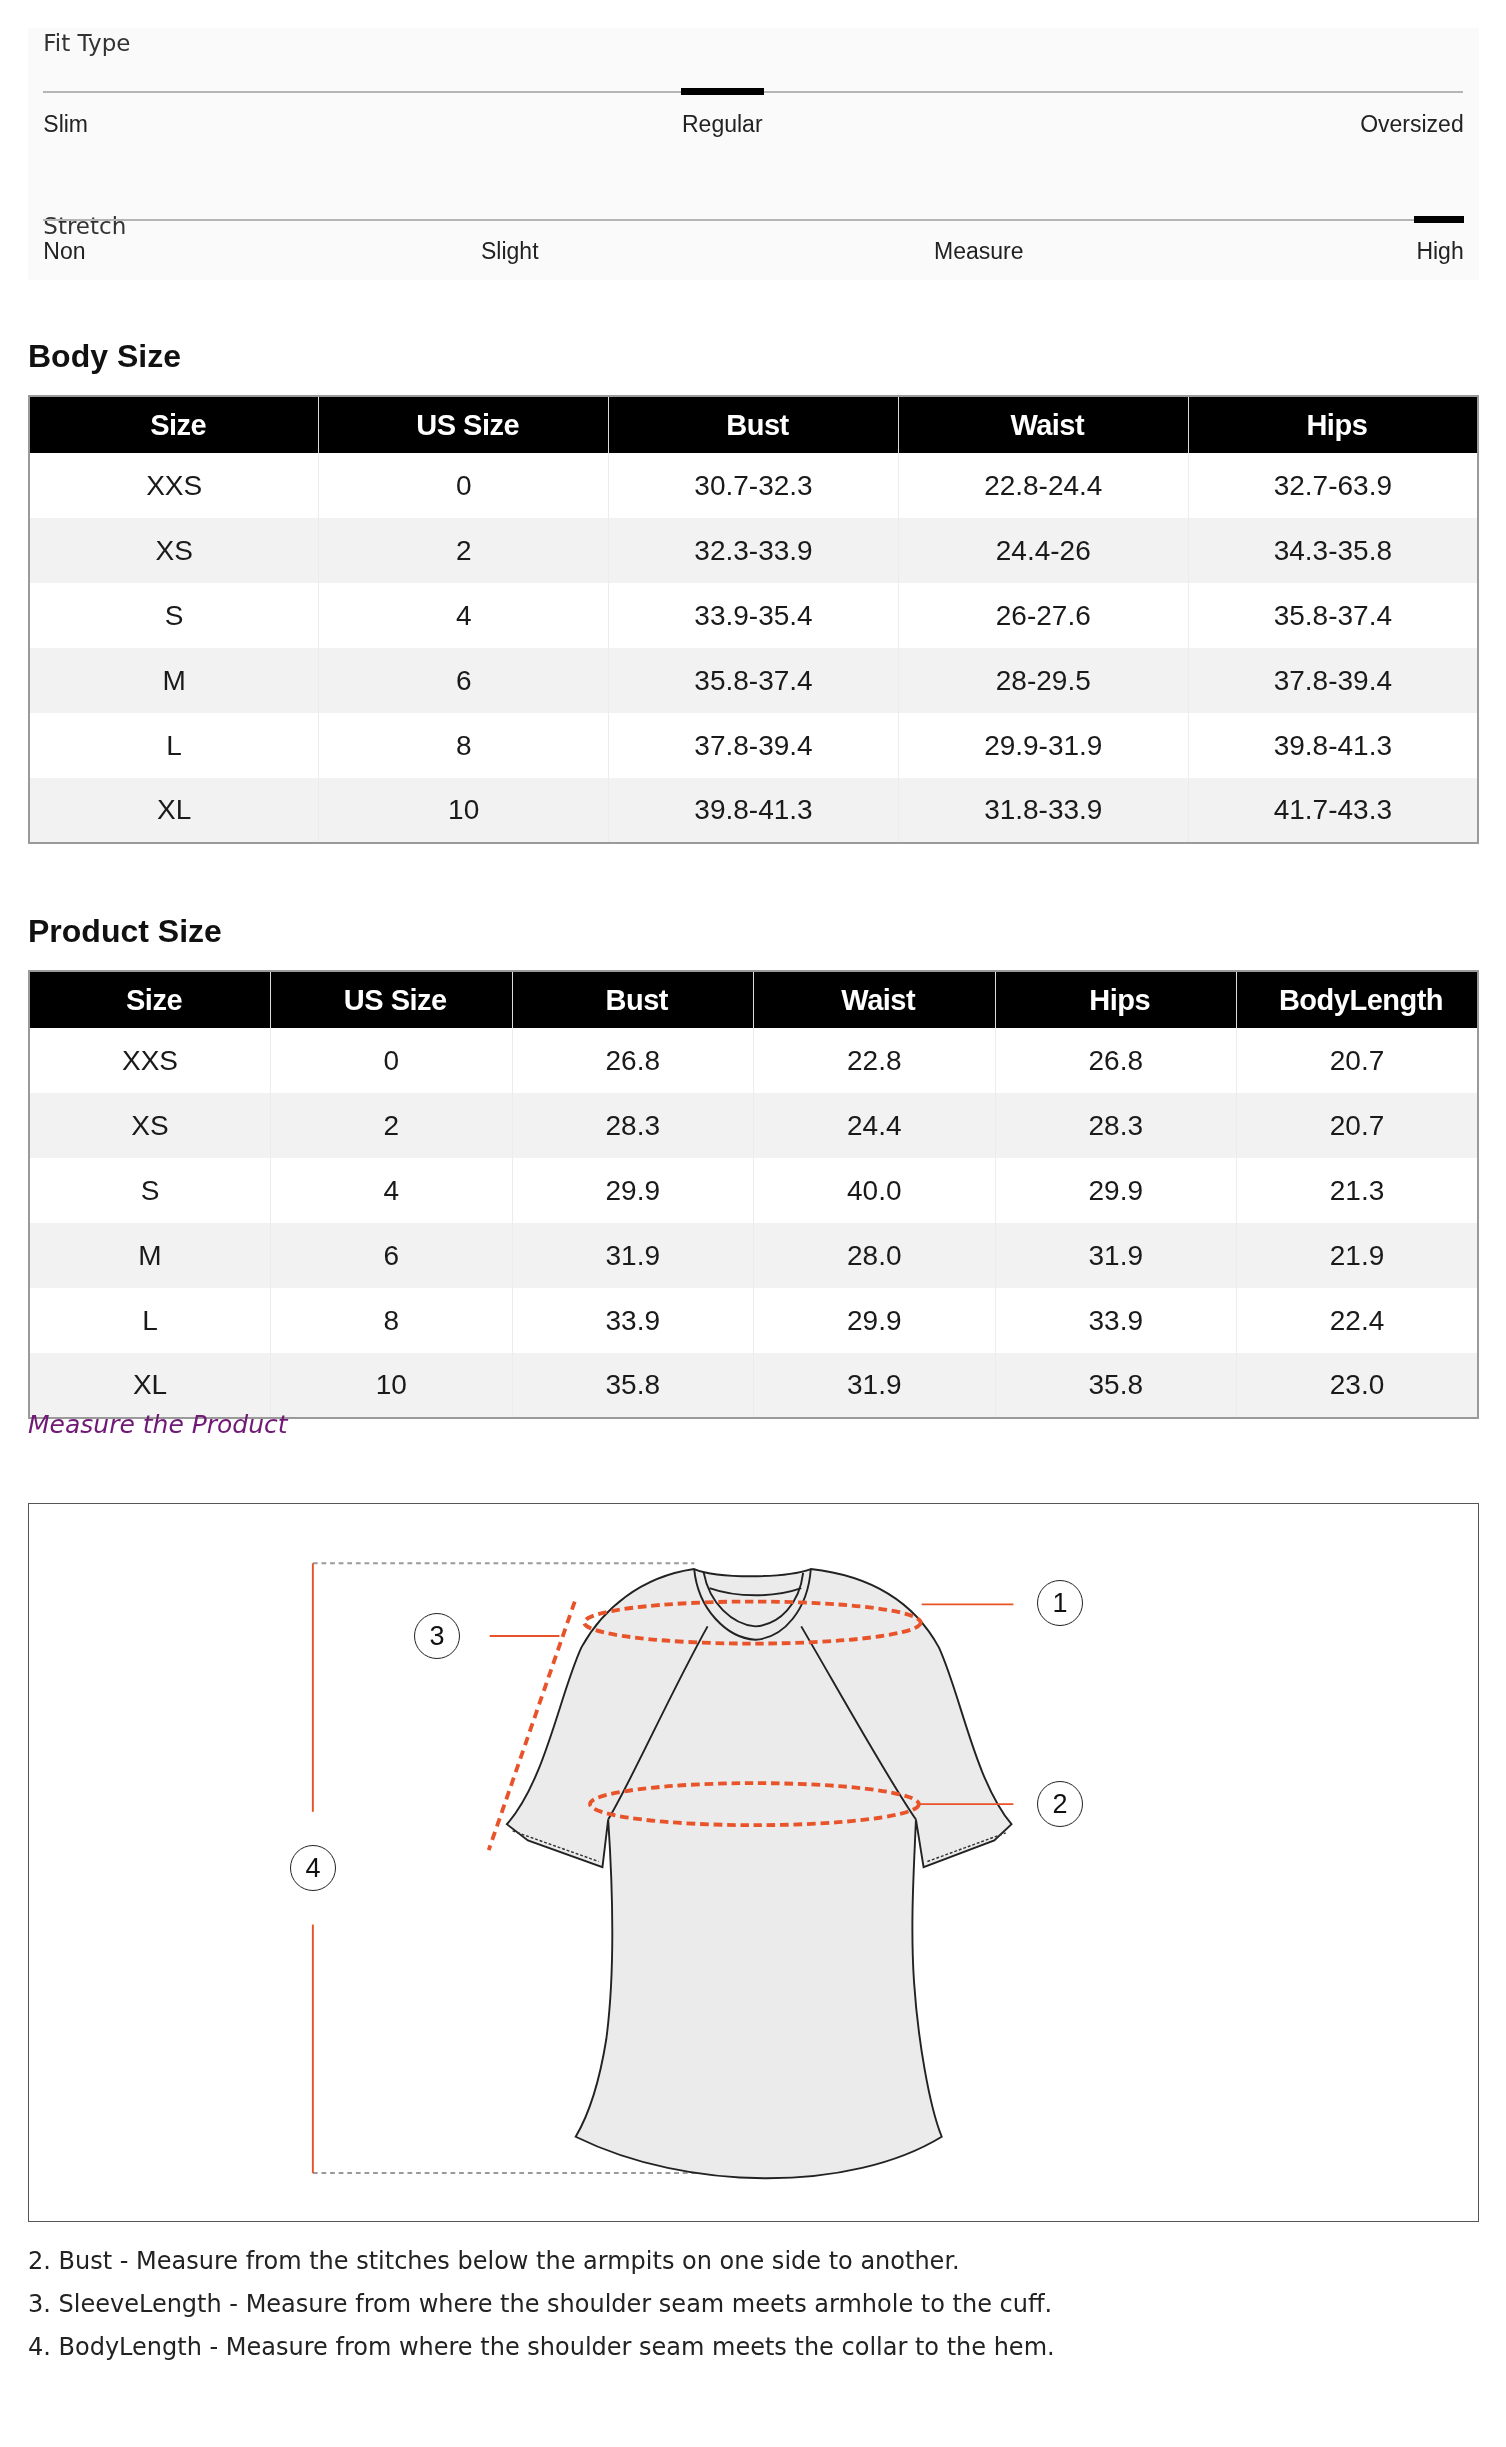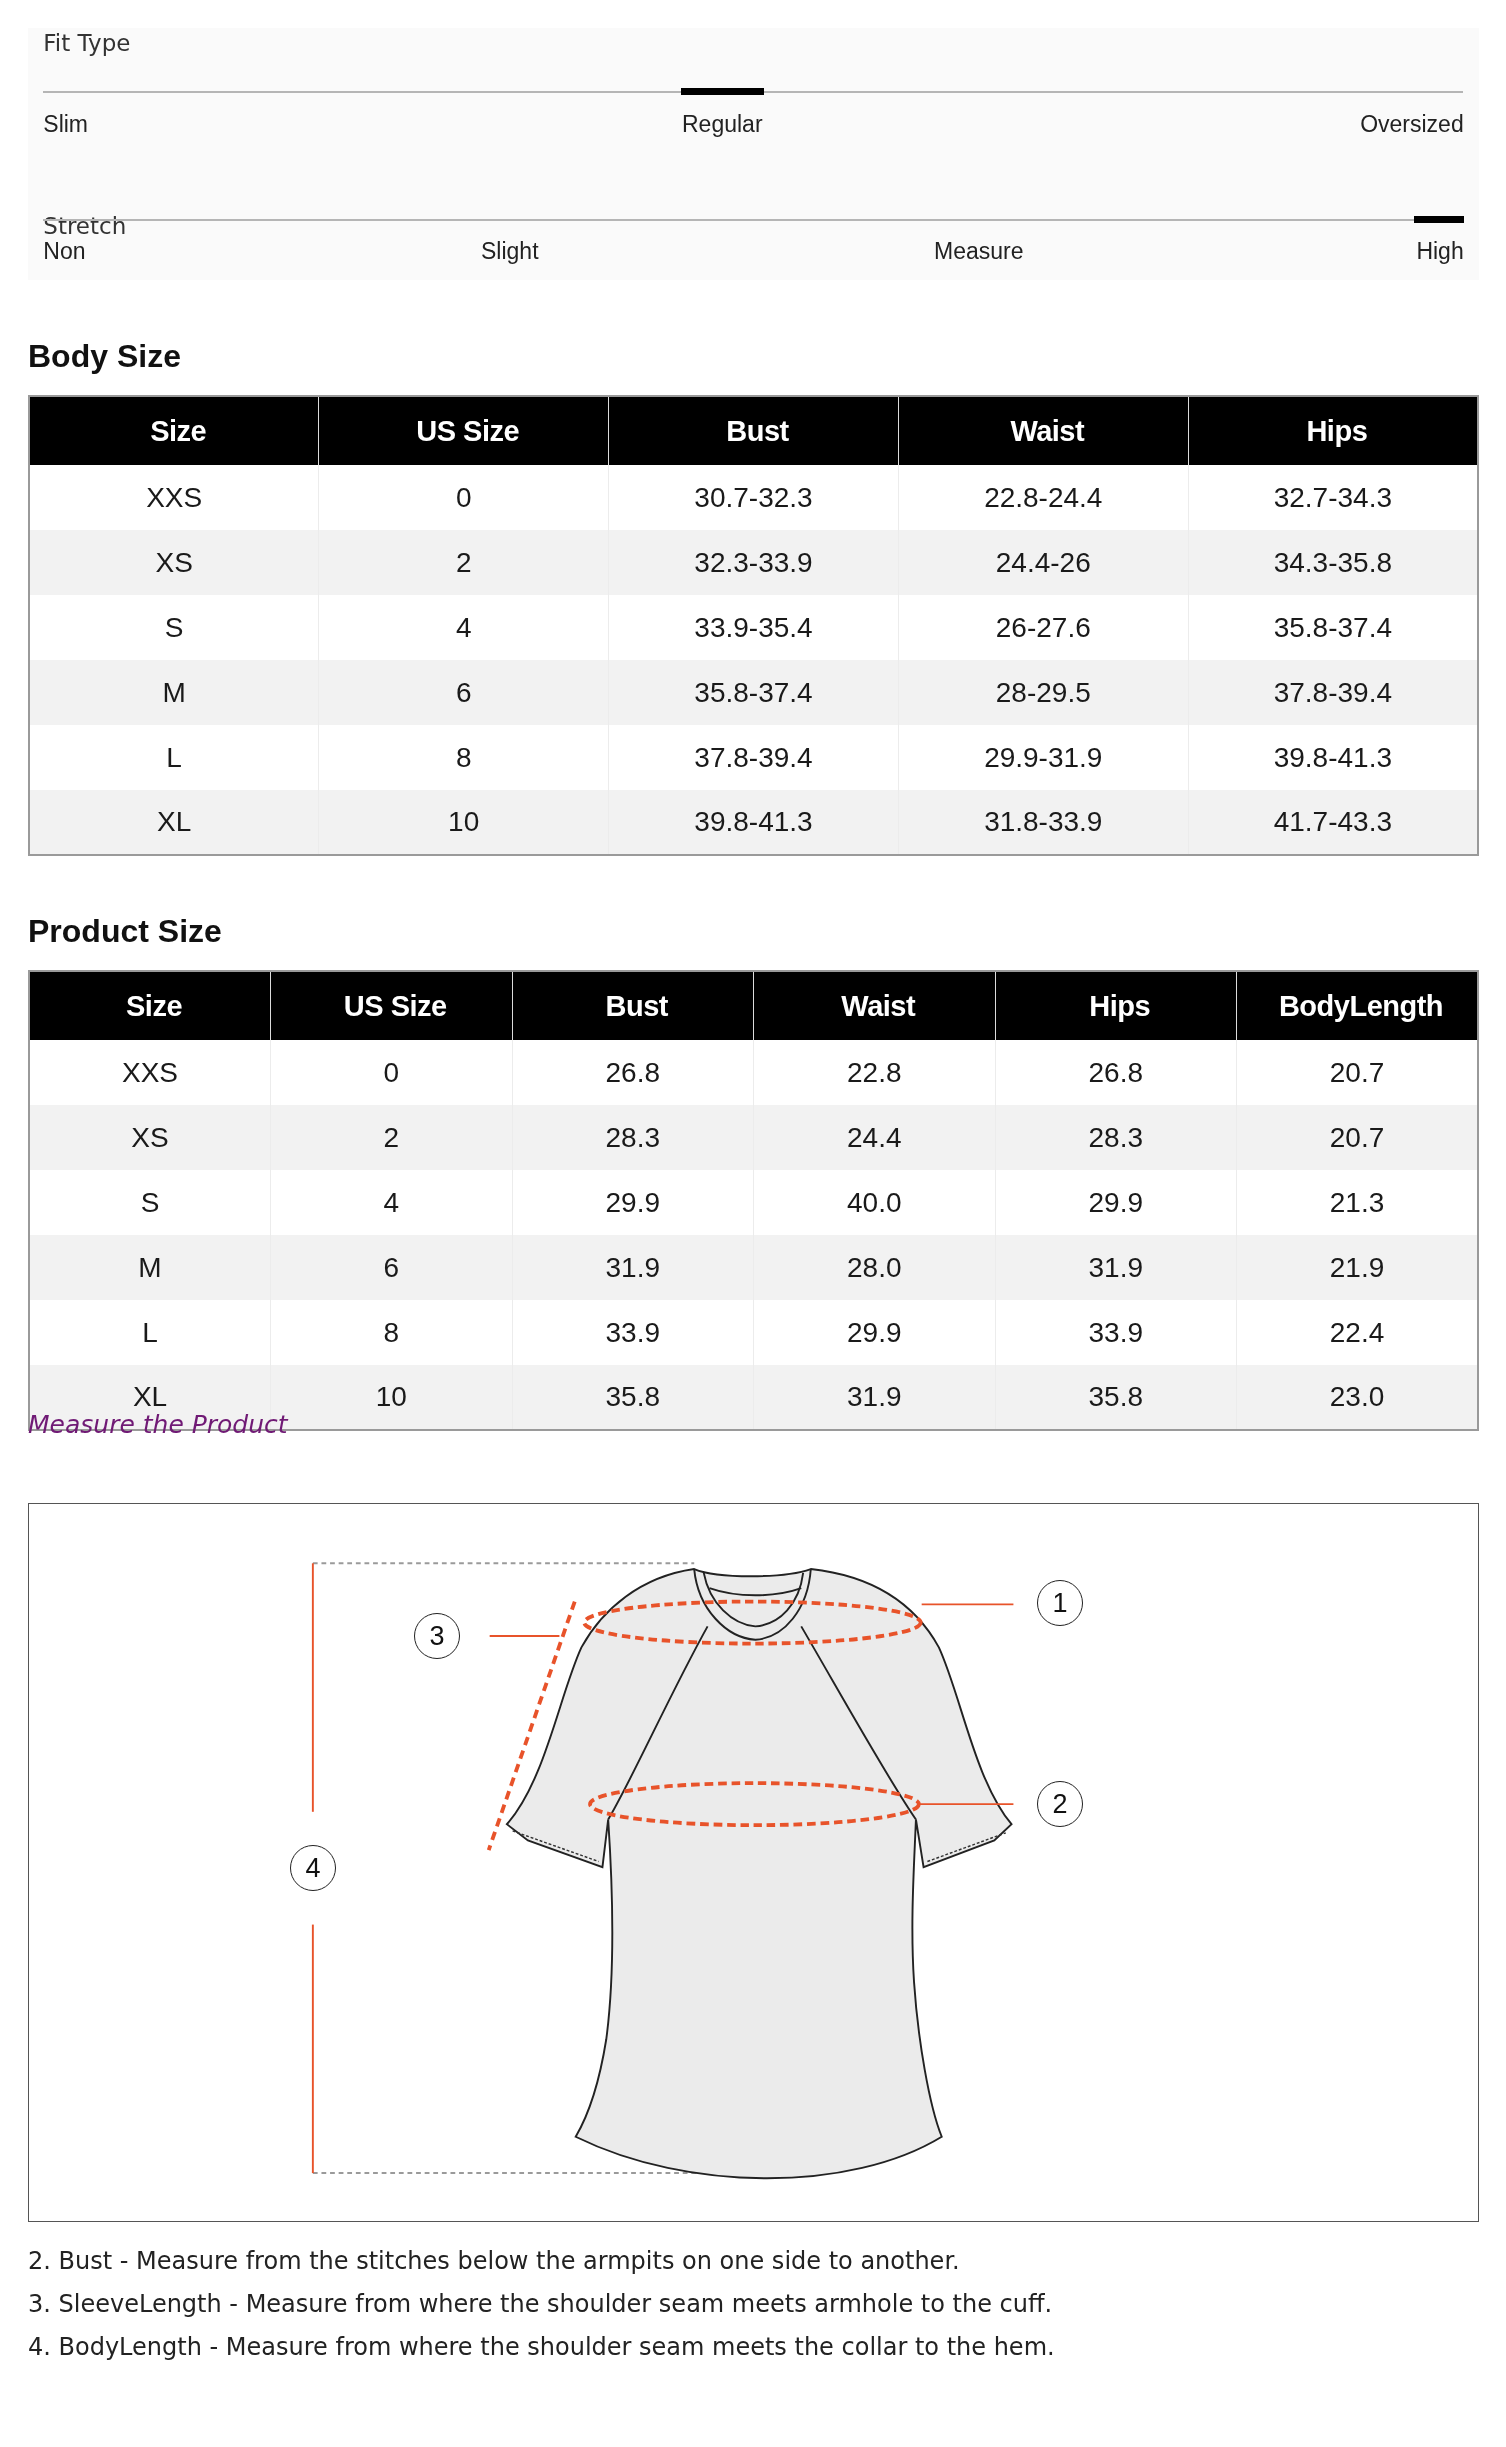--- a/index.html
+++ b/index.html
@@ -11,21 +11,21 @@
   .fit-label { position: absolute; left: 15.3px; font-family: "DejaVu Sans", sans-serif; font-size: 23px; color: #333; line-height: 1; }
   .fit-track { position: absolute; left: 15.3px; width: 1420px; height: 1.9px; background: #b5b5b5; }
   .fit-marker { position: absolute; height: 6.7px; background: #000; }
   .fit-opt { position: absolute; font-family: "Liberation Sans", sans-serif; font-size: 23px; color: #222; line-height: 1; white-space: nowrap; }
 
   
   .section-title { position: absolute; left: 28px; font-family: "Liberation Sans", sans-serif; font-weight: bold; font-size: 32px; color: #111; line-height: 1; }
 
   
   .size-table { position: absolute; left: 28px; width: 1451px; border: 2.9px solid #9a9a9a; border-collapse: collapse; table-layout: fixed; }
-  .size-table th { background: #000; color: #fff; font-family: "Liberation Sans", sans-serif; font-weight: bold; font-size: 29px; height: 69px; border-left: 1.9px solid #dcdcdc; text-align: center; letter-spacing: -0.5px; padding-left: 8px; }
+  .size-table th { background: #000; color: #fff; font-family: "Liberation Sans", sans-serif; font-weight: bold; font-size: 29px; height: 57px; border-left: 1.9px solid #dcdcdc; text-align: center; letter-spacing: -0.5px; padding-left: 8px; }
   .size-table th:first-child { border-left: none; }
   .size-table td { font-family: "Liberation Sans", sans-serif; font-size: 28px; color: #1a1a1a; height: 65px; text-align: center; border-left: 1px solid #ececec; }
   .size-table td:first-child { border-left: none; }
   .size-table tr:nth-child(even) td { background: #f2f2f2; }
   .size-table tr:nth-child(odd) td { background: #ffffff; }
 
   .measure-caption { position: absolute; left: 28px; top: 1412px; font-family: "DejaVu Sans", sans-serif; font-style: italic; font-size: 25px; color: #701a75; line-height: 1; }
   .diagram-box { position: absolute; left: 28px; top: 1503px; width: 1451px; height: 719px; border: 1.9px solid #555; background: #fff; }
   .diagram-svg { position: absolute; left: 0; top: 0; }
 
@@ -62,21 +62,21 @@
       <th>Waist</th>
       <th>Hips</th>
     </tr>
   </thead>
   <tbody>
     <tr>
       <td>XXS</td>
       <td>0</td>
       <td>30.7-32.3</td>
       <td>22.8-24.4</td>
-      <td>32.7-34.3</td>
+      <td>32.7-63.9</td>
     </tr>
     <tr>
       <td>XS</td>
       <td>2</td>
       <td>32.3-33.9</td>
       <td>24.4-26</td>
       <td>34.3-35.8</td>
     </tr>
     <tr>
       <td>S</td>

